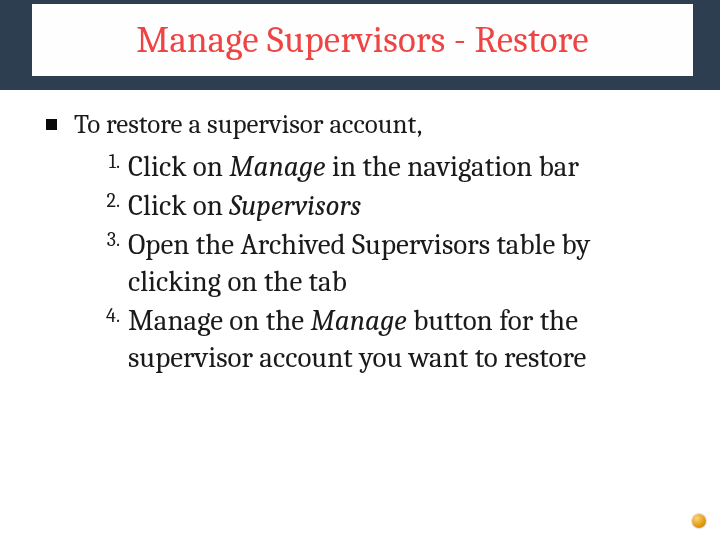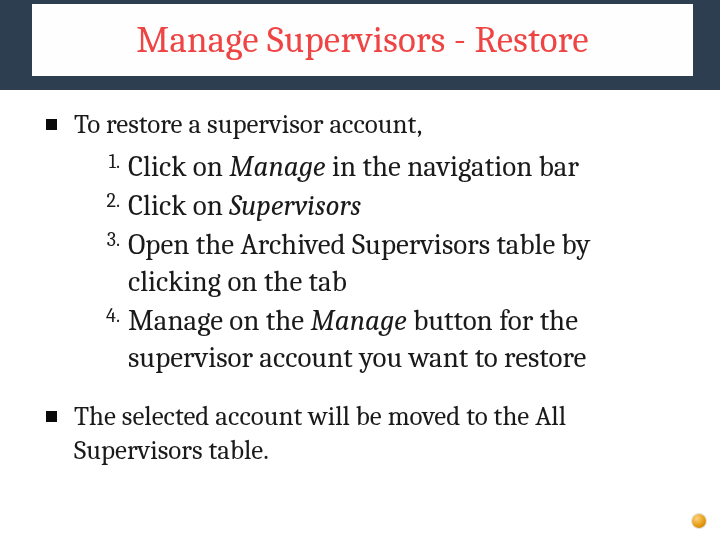--- a/index.html
+++ b/index.html
@@ -116,20 +116,15 @@
       <span>Click on </span><span class="i">Supervisors</span>
     </li>
     <li>
       <span>Open the </span><span class="b">Archived Supervisors</span><span> table by clicking on the tab</span>
     </li>
     <li>
       <span>Manage on the </span><span class="i">Manage</span><span> button for the supervisor account you want to restore</span>
     </li>
   </ol>
 
-  <ul class="bullets">
-    <li>
-      <span>The selected account will be moved to the </span><span class="b">All Supervisors</span><span> table.</span>
-    </li>
-  </ul>
 </div>
 
 <div class="help-btn"></div>
 
 </body></html>

